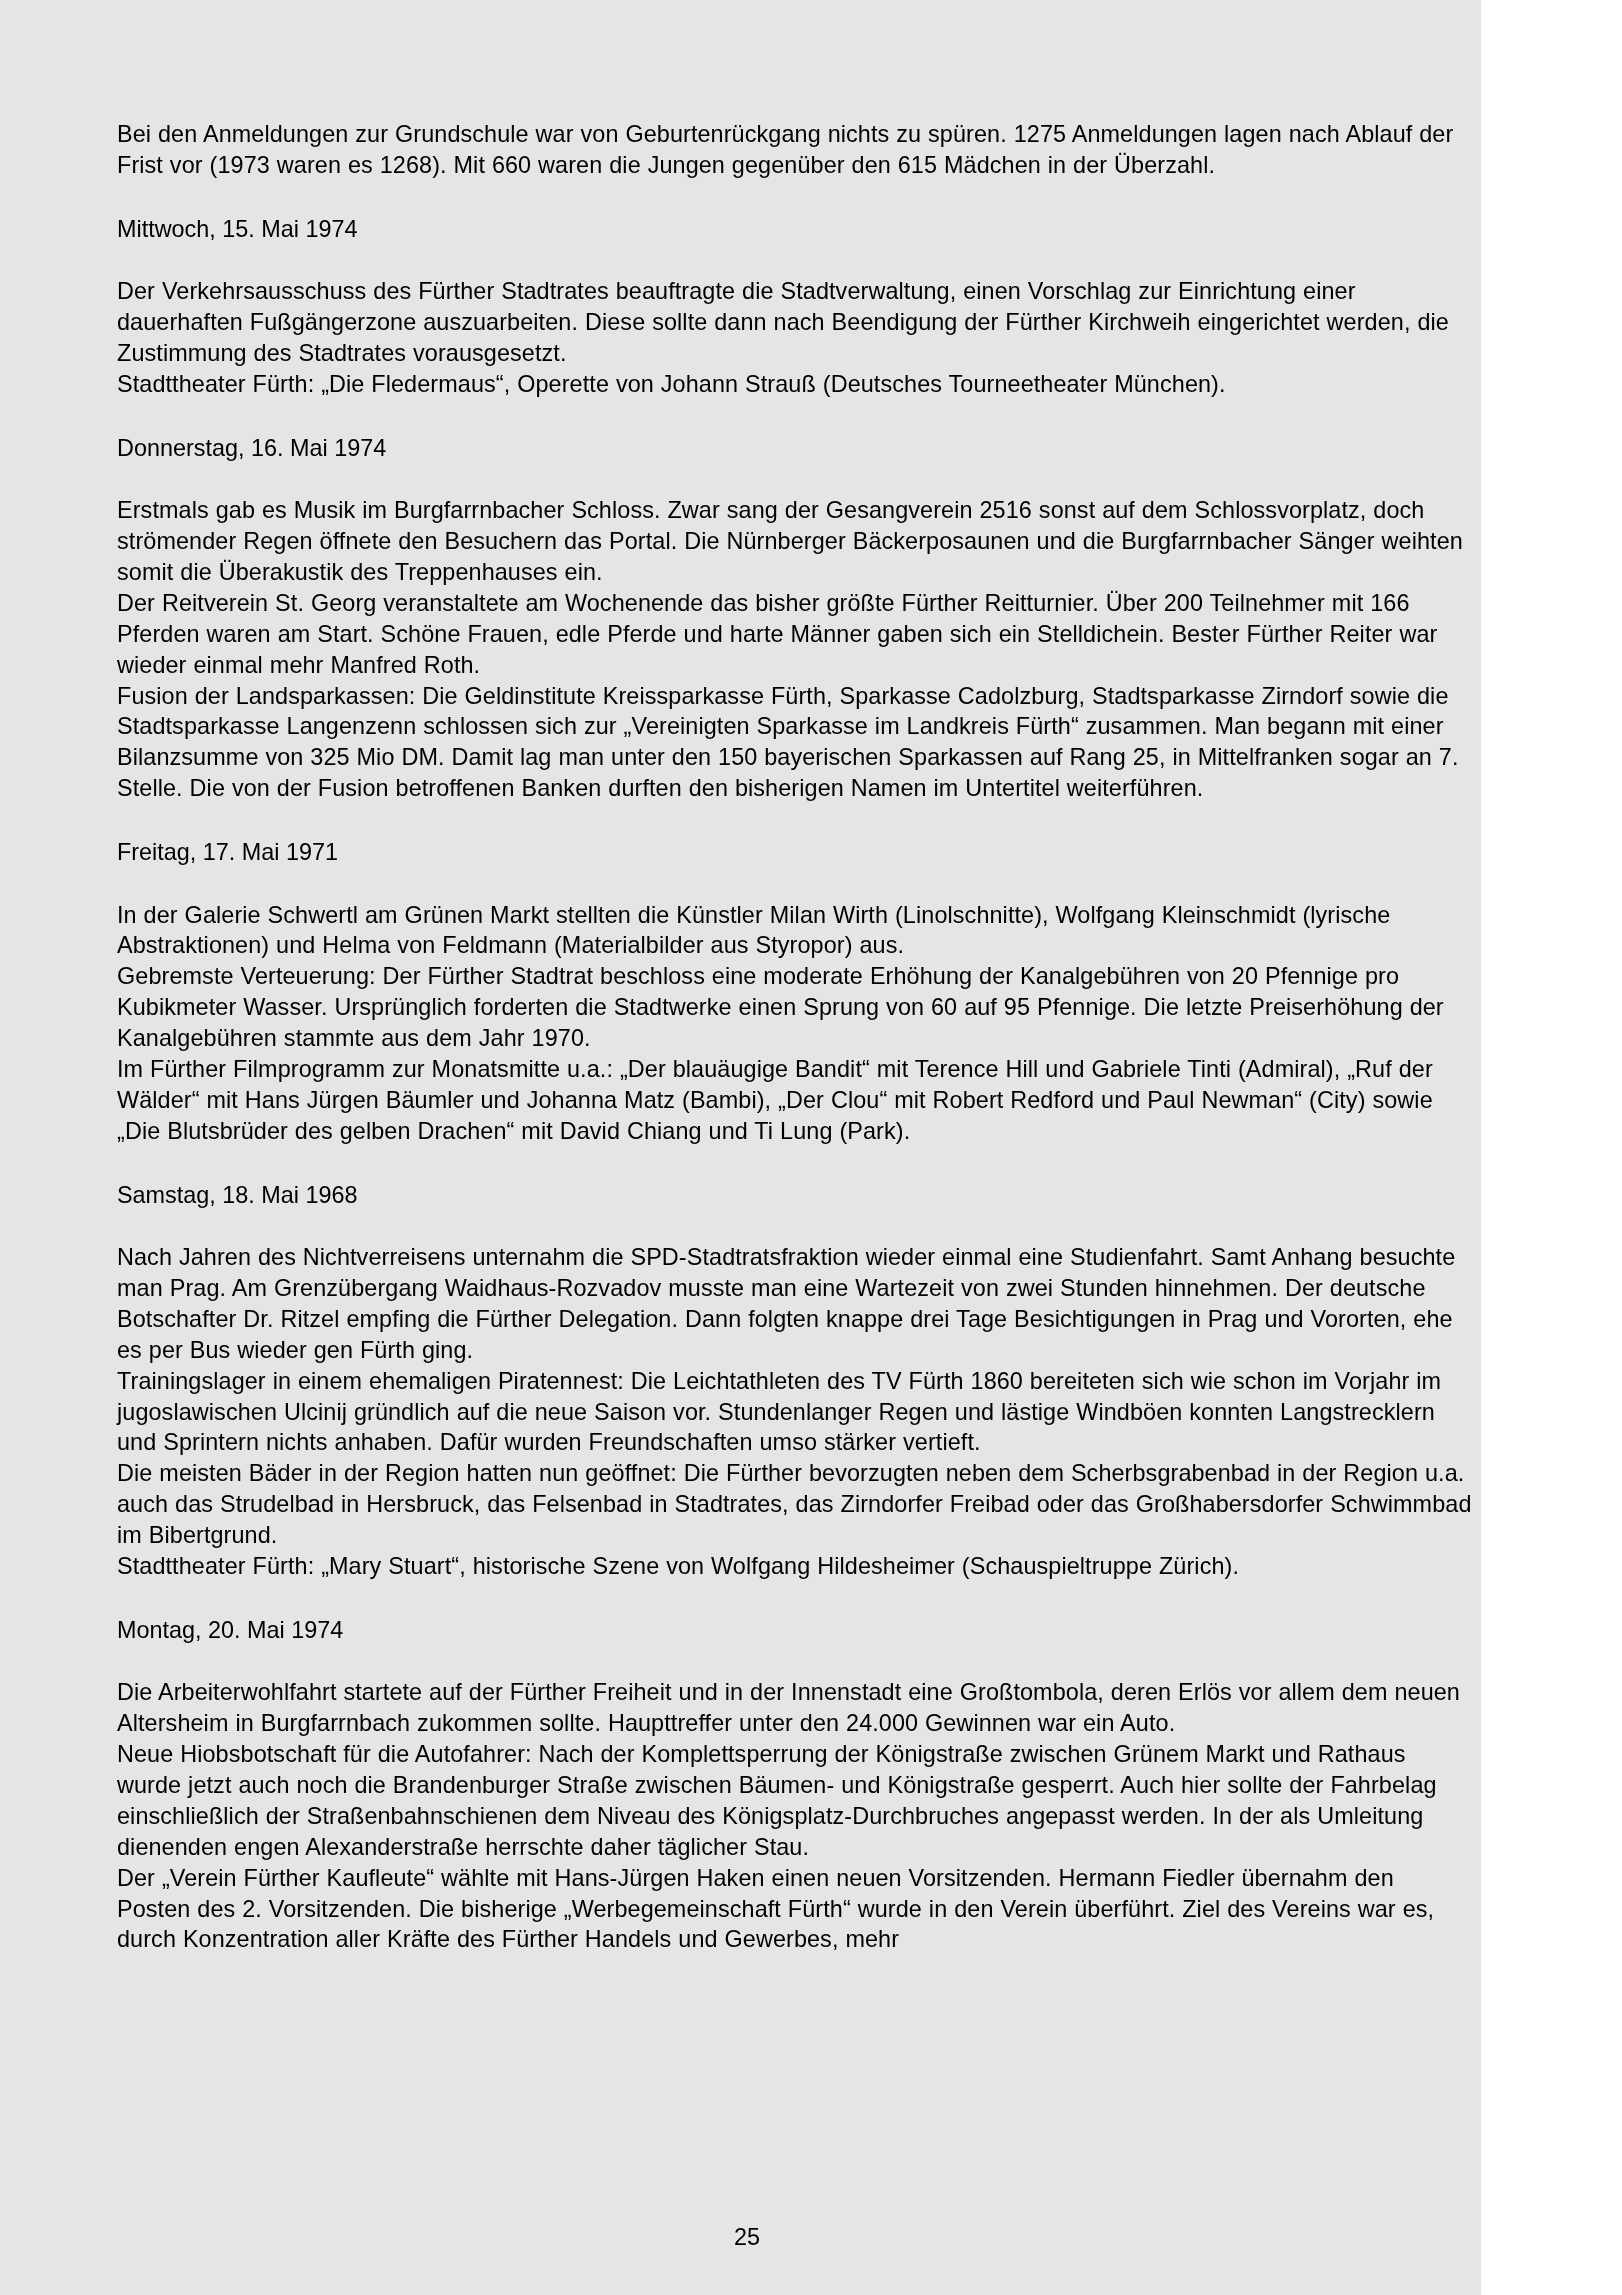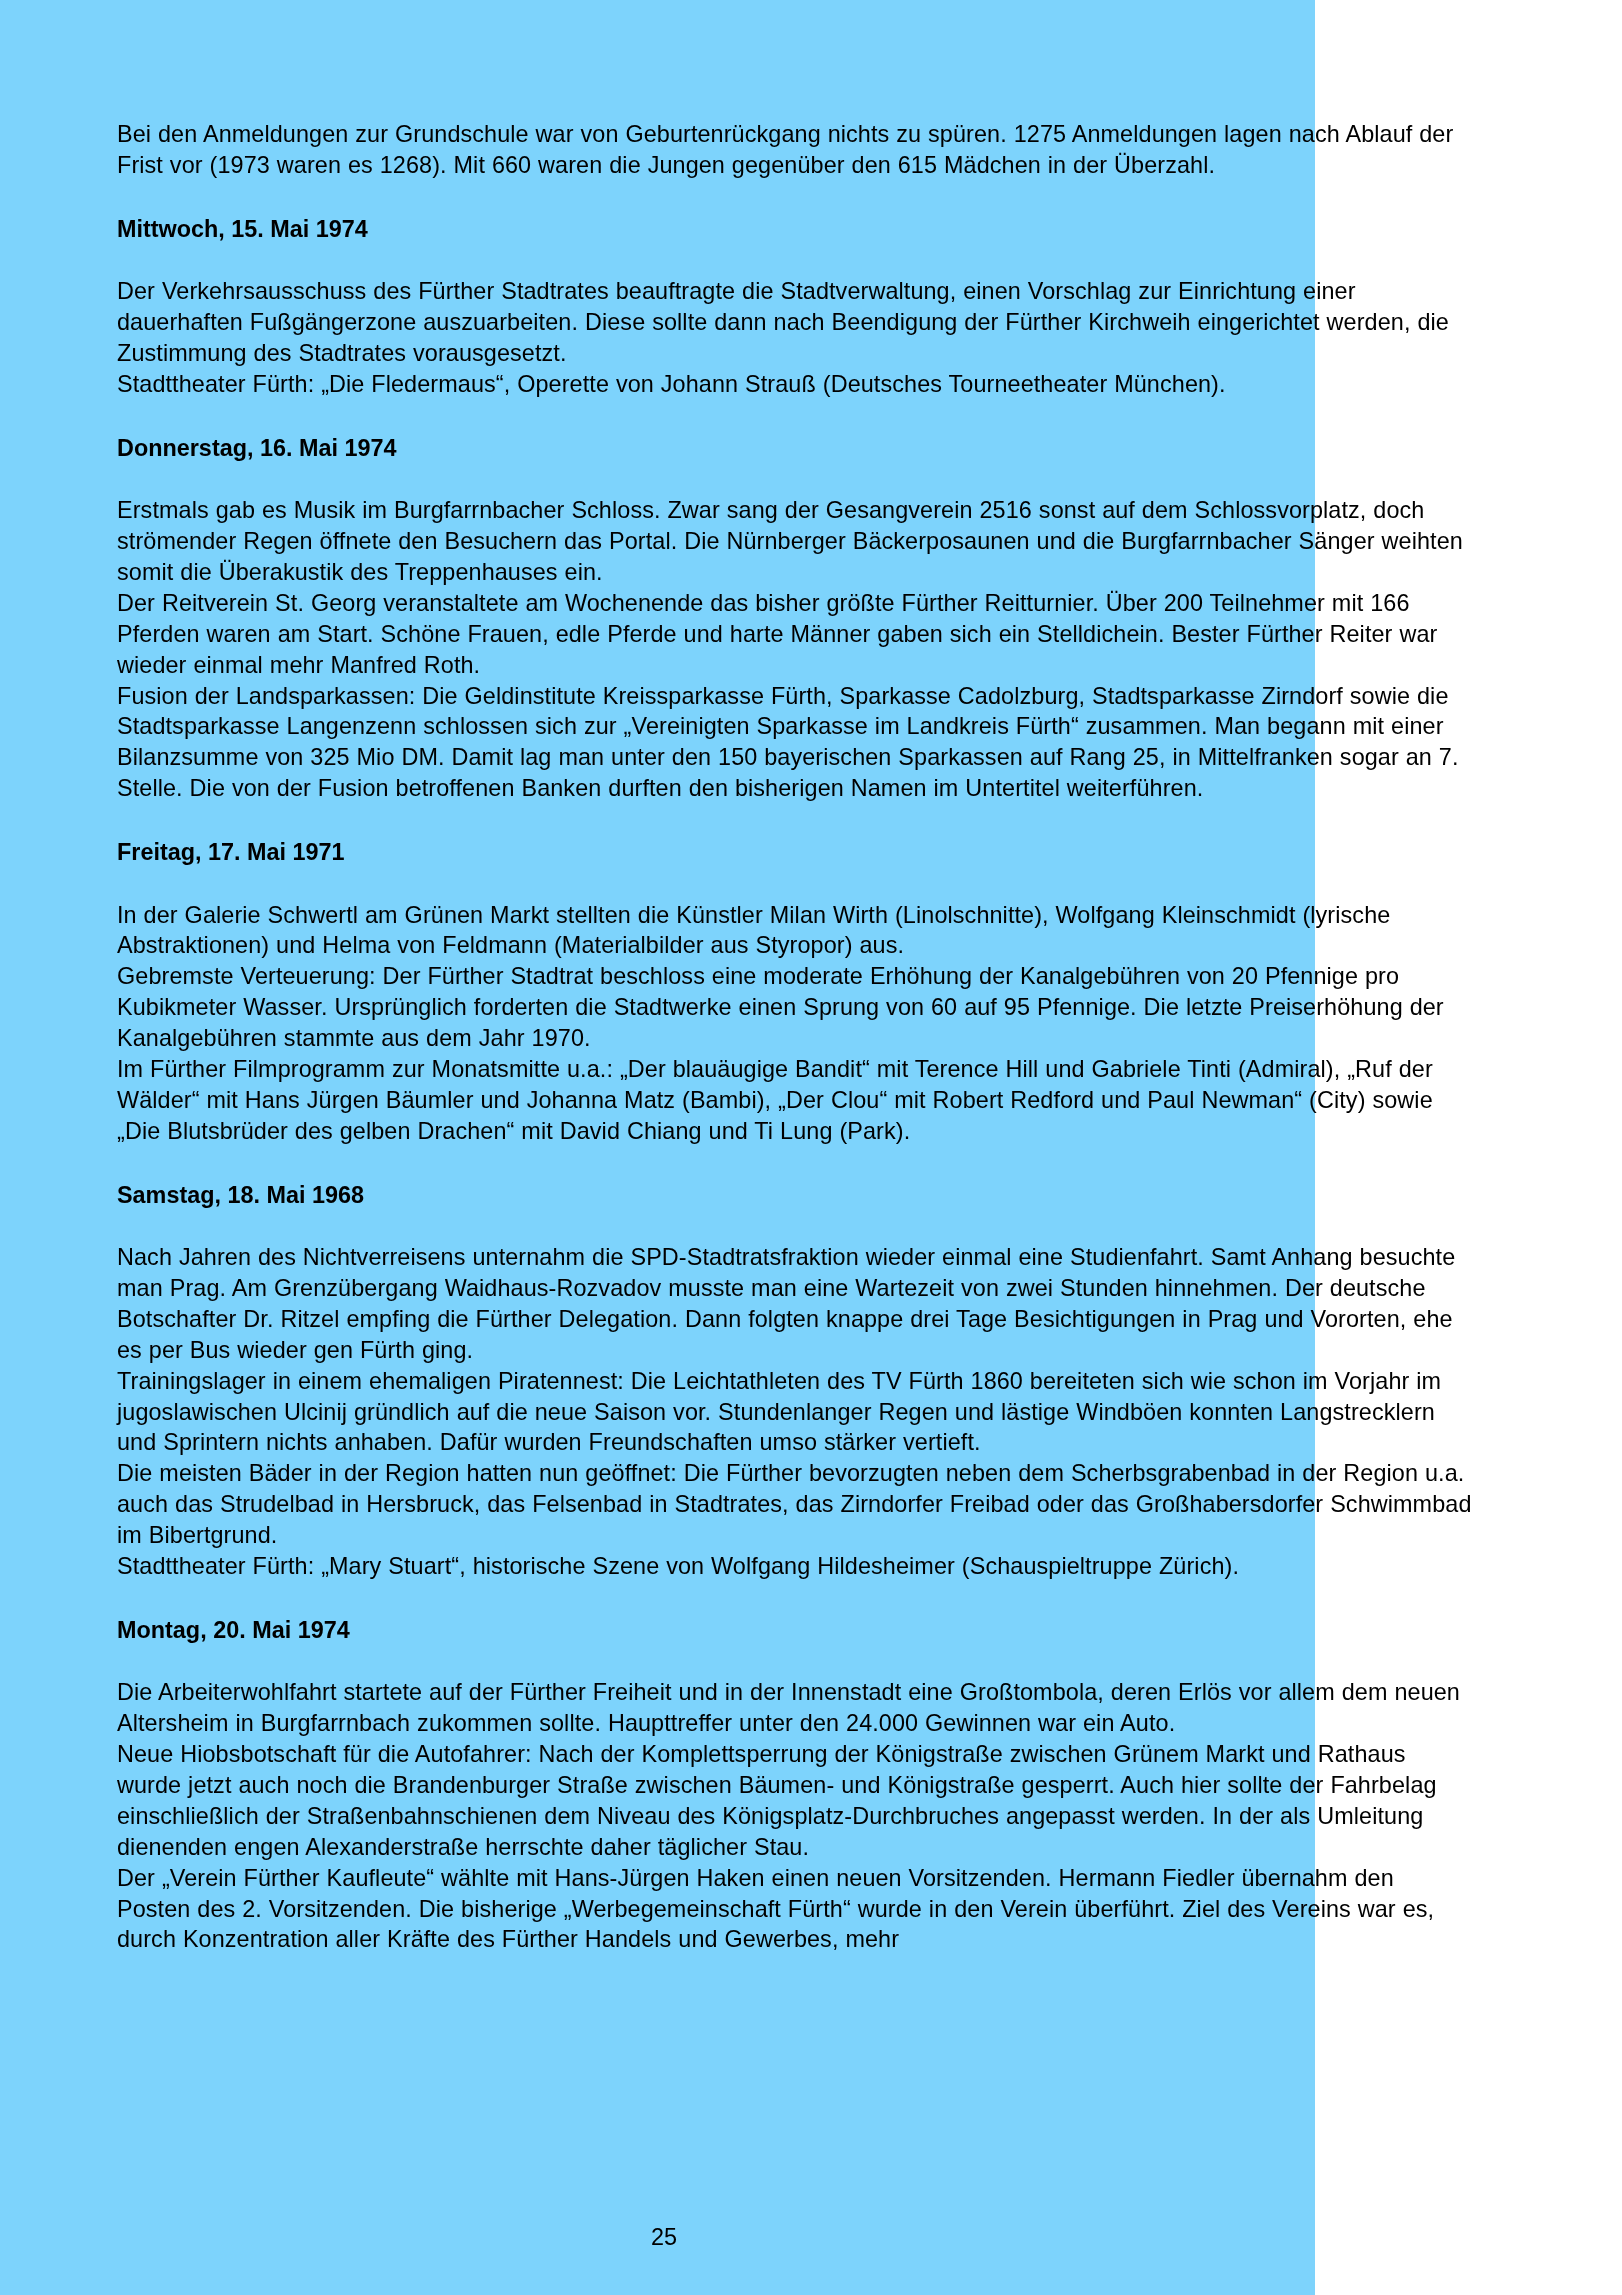--- a/index.html
+++ b/index.html
@@ -5,25 +5,25 @@
   html, body {
     margin: 0;
     padding: 0;
     background: #ffffff;
   }
   body {
     font-family: "Liberation Sans", sans-serif;
     color: #000000;
   }
   .page {
-    width: 1315px;
+    width: 1481px;
     height: 2295px;
     box-sizing: border-box;
     position: relative;
-    background: #7dd3fc;
+    background: #e5e5e5;
     padding: 119px 151px 0 117px;
   }
   .content {
     width: 1357px;
   }
   p.para {
     margin: 0;
     font-size: 23.4px;
     line-height: 1.32;
     letter-spacing: 0.1px;
@@ -32,21 +32,21 @@
   }
   p.para + p.para {
     margin-top: 0;
   }
   .block {
     margin-bottom: 33px;
   }
   h2.date {
     margin: 0 0 32px 0;
     font-size: 23.4px;
-    font-weight: bold;
+    font-weight: normal;
     line-height: 1.3;
   }
   .page-number {
     position: absolute;
     left: 13px;
     right: 0;
     bottom: 46px;
     text-align: center;
     font-size: 23.4px;
     line-height: 1;

